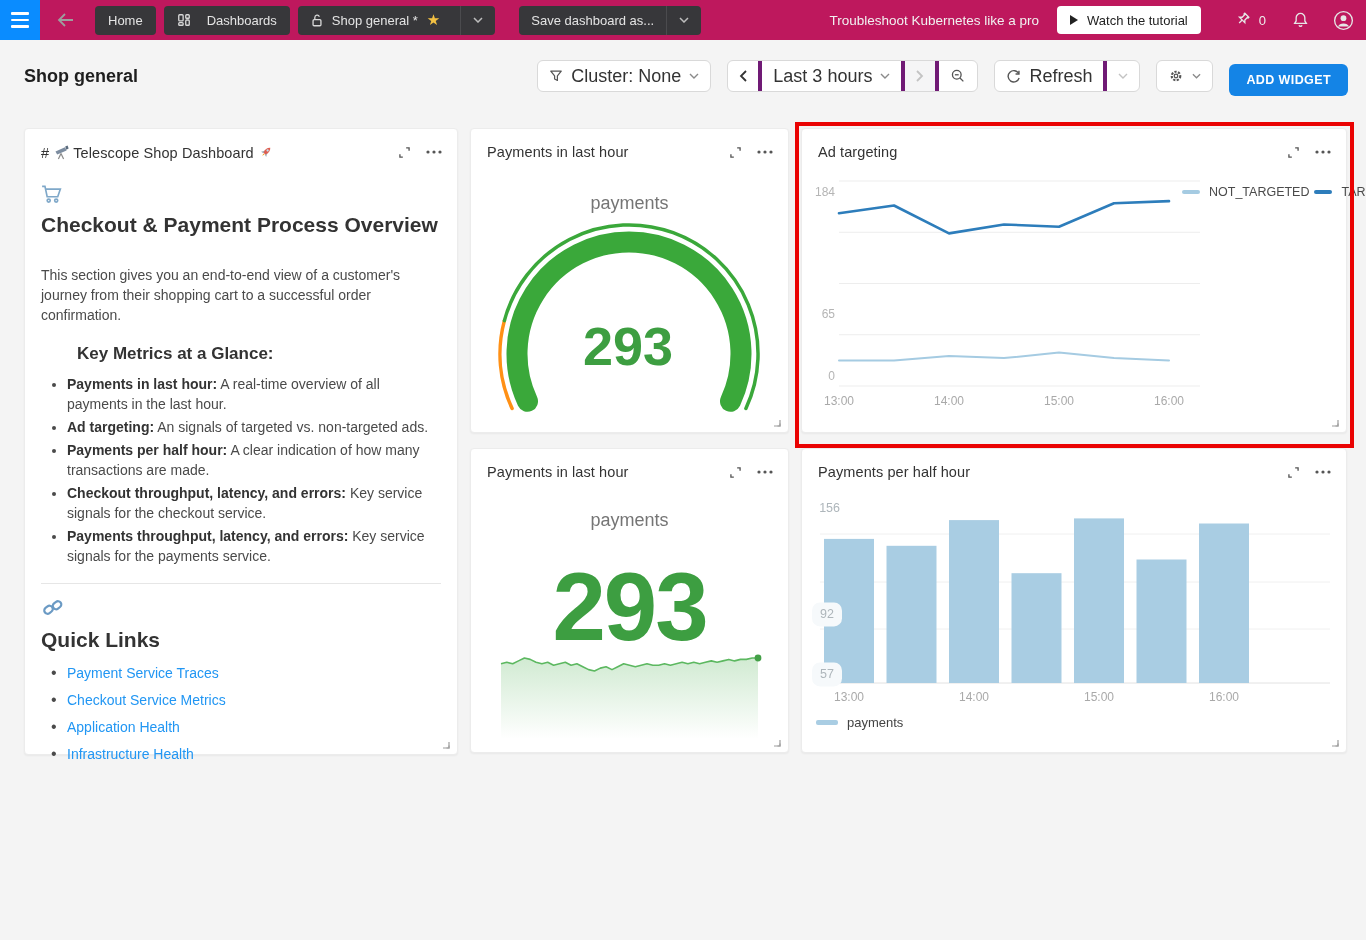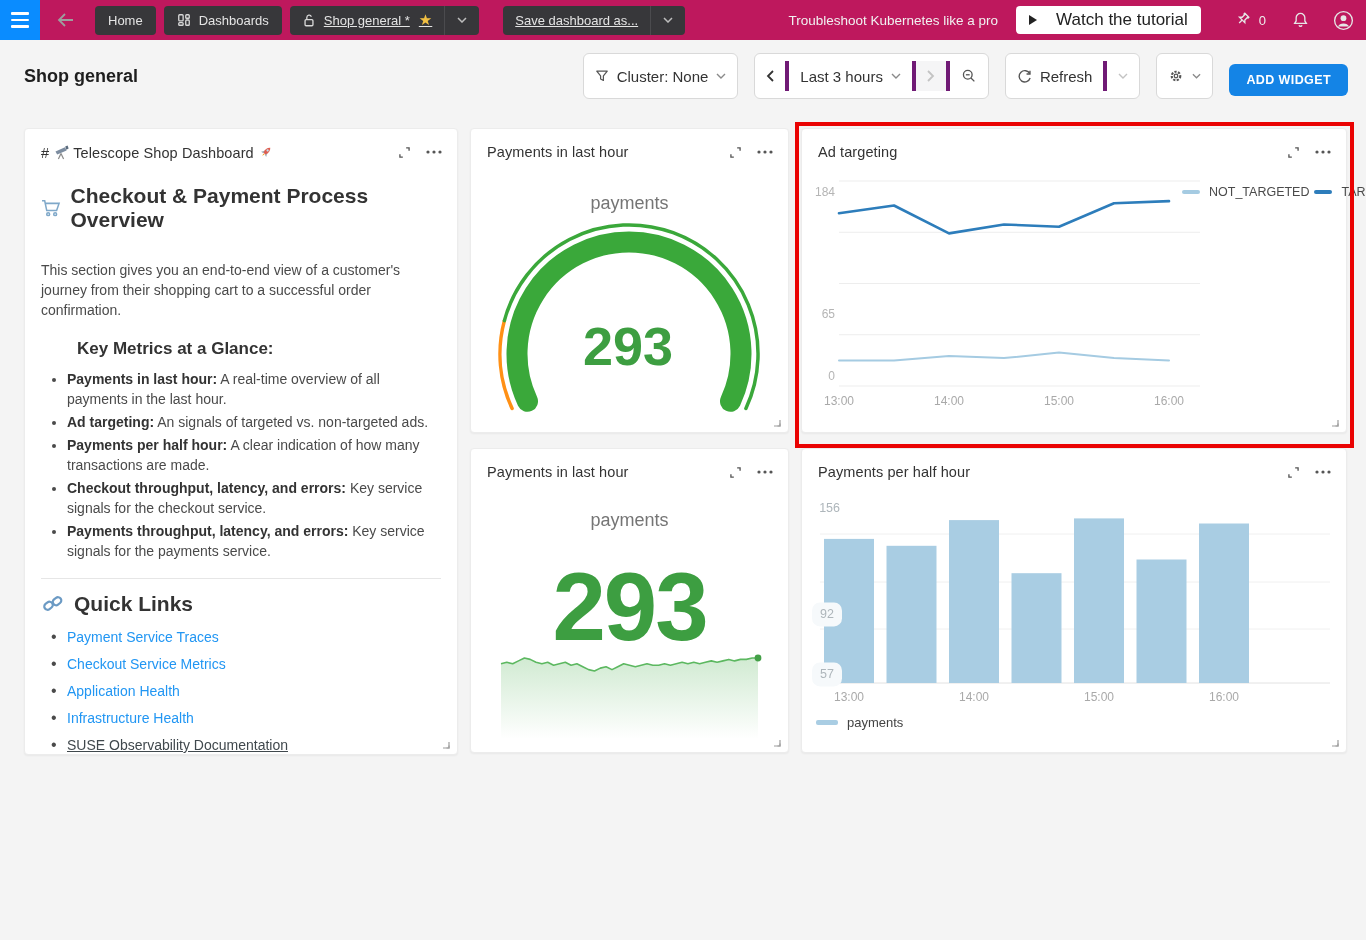--- a/index.html
+++ b/index.html
@@ -5,39 +5,39 @@
   * { margin:0; padding:0; box-sizing:border-box; }
   html,body { width:1366px; height:940px; }
   body { position:relative; background:#f4f4f4; font-family:"Liberation Sans",sans-serif; overflow:hidden; color:#333; }
 
   
   .navbar { position:absolute; left:0; top:0; width:1366px; height:40px; background:#be185d; display:flex; align-items:center; z-index:30; }
   .hamburger { width:40px; height:40px; background:#0a8cff; display:flex; flex-direction:column; justify-content:center; align-items:center; gap:4px; cursor:pointer; flex:none; }
   .hamburger span { display:block; width:18px; height:2.5px; background:#fff; border-radius:1px; }
   .nav-back { width:34px; height:40px; display:flex; align-items:center; justify-content:center; margin-left:8px; cursor:pointer; flex:none; }
   .pill { height:29px; background:#37373a; border-radius:4px; display:flex; align-items:center; padding:0 13px; color:#e4e4e4; font-size:13px; white-space:nowrap; cursor:pointer; }
-  .pill + .pill, .pill-group + .pill, .pill + .pill-group { margin-left:8px; }
-  .pill-group { height:29px; background:#37373a; border-radius:4px; display:flex; align-items:center; color:#e4e4e4; font-size:13px; white-space:nowrap;text-decoration:underline; }
+  .pill + .pill, .pill-group + .pill, .pill + .pill-group { margin-left:8px;gap:8px; }
+  .pill-group { height:29px; background:#37373a; border-radius:4px; display:flex; align-items:center; color:#e4e4e4; font-size:13px; white-space:nowrap; }
   .pill-group .seg { height:29px; display:flex; align-items:center; padding:0 12px; cursor:pointer; }
   .pill-group .seg + .seg { border-left:1px solid #4b4b4e; }
   .nav-icon { display:inline-flex; margin-right:8px; }
   .star { color:#f2c043; font-size:15px; margin-left:9px; font-family:"DejaVu Sans",sans-serif; line-height:1; }
   .nav-right { margin-left:auto; display:flex; align-items:center; }
   .promo { color:#f1f1f1; font-size:13.5px; margin-right:18px; }
-  .watch-btn { height:28px; background:#fff; border:none; border-radius:4px; display:flex; align-items:center; gap:19px; padding:0 13px; font-size:17px; color:#222; font-family:inherit; cursor:pointer; }
+  .watch-btn { height:28px; background:#fff; border:none; border-radius:4px; display:flex; align-items:center; gap:9px; padding:0 13px; font-size:13px; color:#222; font-family:inherit; cursor:pointer; }
   .play-tri { width:0; height:0; border-left:8px solid #222; border-top:5px solid transparent; border-bottom:5px solid transparent; }
   .pin-wrap { display:flex; align-items:center; gap:7px; margin-left:34px; color:#ededed; font-size:13px; cursor:pointer; }
   .bell-wrap { margin-left:26px; cursor:pointer; display:flex; }
   .avatar-wrap { margin-left:24px; margin-right:12px; cursor:pointer; display:flex; }
 
   
   .page-header { position:absolute; left:0; top:40px; width:1366px; height:72px; display:flex; align-items:center; padding:0 18px 0 24px; }
   .page-title { font-size:18px; font-weight:bold; color:#1e1e1e; }
   .toolbar { margin-left:auto; display:flex; align-items:center; gap:16px; }
-  .tb-btn { height:46px; background:#fff; border:1px solid #d9d9d9; border-radius:6px; display:flex; align-items:center; font-size:15px; color:#333; }
+  .tb-btn { height:32px; background:#fff; border:1px solid #d9d9d9; border-radius:6px; display:flex; align-items:center; font-size:18px; color:#333; }
   .tb-btn .tseg { height:30px; display:flex; align-items:center; padding:0 11px; cursor:pointer; }
   .tb-btn .tseg + .tseg { border-left:4px solid #701a75; }
   .tseg.disabled { background:#f5f5f6; color:#c3c3c3; cursor:default; border-radius:0; }
   .gap8 { display:inline-flex; align-items:center; gap:8px; }
   .add-widget { height:32px; background:#1484e6; color:#fff; border:none; border-radius:6px; padding:0 17px; font-size:12.5px; font-weight:bold; letter-spacing:.4px; font-family:inherit; cursor:pointer;margin-top:8px; }
 
   
   .card { position:absolute; background:#fff; border:1px solid #ececec; border-radius:4px; box-shadow:0 1px 2px rgba(0,0,0,.05); }
   .card-head { position:absolute; top:12px; left:16px; right:12px; display:flex; align-items:center; z-index:3; }
   .card-title { font-size:14.5px; font-weight:500; color:#333; letter-spacing:.1px; }
@@ -48,21 +48,21 @@
   #card-md   { left:24px;  top:128px; width:434px; height:627px; }
   #card-gauge{ left:470px; top:128px; width:319px; height:305px; }
   #card-ad   { left:801px; top:128px; width:546px; height:305px; }
   #card-big  { left:470px; top:448px; width:319px; height:305px; }
   #card-bars { left:801px; top:448px; width:546px; height:305px; }
 
   .highlight-box { position:absolute; left:795px; top:122px; width:559px; height:326px; border:4px solid #ea0303; z-index:20; pointer-events:none; }
 
   
   .md-body { position:absolute; top:42px; left:16px; right:16px; bottom:8px; }
-  .md-h1 { display:flex; align-items:center; gap:9px; font-size:21px; font-weight:bold; color:#333; margin-top:13px; }
+  .md-h1 { display:flex; gap:9px; font-size:21px; font-weight:bold; color:#333; margin-top:13px;flex-direction:column; }
   .md-p { font-size:14px; line-height:20px; color:#4a4a4a; margin-top:28px; }
   .md-h2 { font-size:17px; font-weight:bold; color:#333; margin-top:19px;margin-left:36px; }
   .md-ul { margin:10px 0 0 26px; }
   .md-ul li { font-size:14px; line-height:20px; color:#4a4a4a; margin-bottom:3px; }
   .md-ul b { color:#333; }
   .md-hr { border:none; border-top:1px solid #e6e6e6; margin-top:17px; }
   .md-links { margin:12px 0 0 26px; list-style:none; }
   .md-links li { margin-bottom:9px; position:relative; }
   .md-links li::before { content:"•"; position:absolute; left:-16px; color:#4a4a4a; }
   .md-links a { font-size:14px; color:#2196f3; text-decoration:none; cursor:pointer; }
@@ -321,21 +321,20 @@
             <rect x="10.5" y="5" width="9" height="6.5" rx="3.2" transform="rotate(-38 15 8.2)"></rect>
           </g>
       </svg>
       <span>Quick Links</span>
     </div>
     <ul class="md-links">
       <li><a>Payment Service Traces</a></li>
       <li><a>Checkout Service Metrics</a></li>
       <li><a>Application Health</a></li>
       <li><a>Infrastructure Health</a></li>
-      <li><a class="doc">SUSE Observability Documentation</a></li>
     </ul>
   </div>
   <svg class="resize-h" width="10" height="10" viewBox="0 0 10 10">
       <g stroke="#9e9e9e" stroke-width="1.2" fill="none">
         <path d="M9 3 V9 H3"></path>
         <path d="M9 6.5 V9 H6.5"></path>
       </g>
     </svg>
 </div>
 

